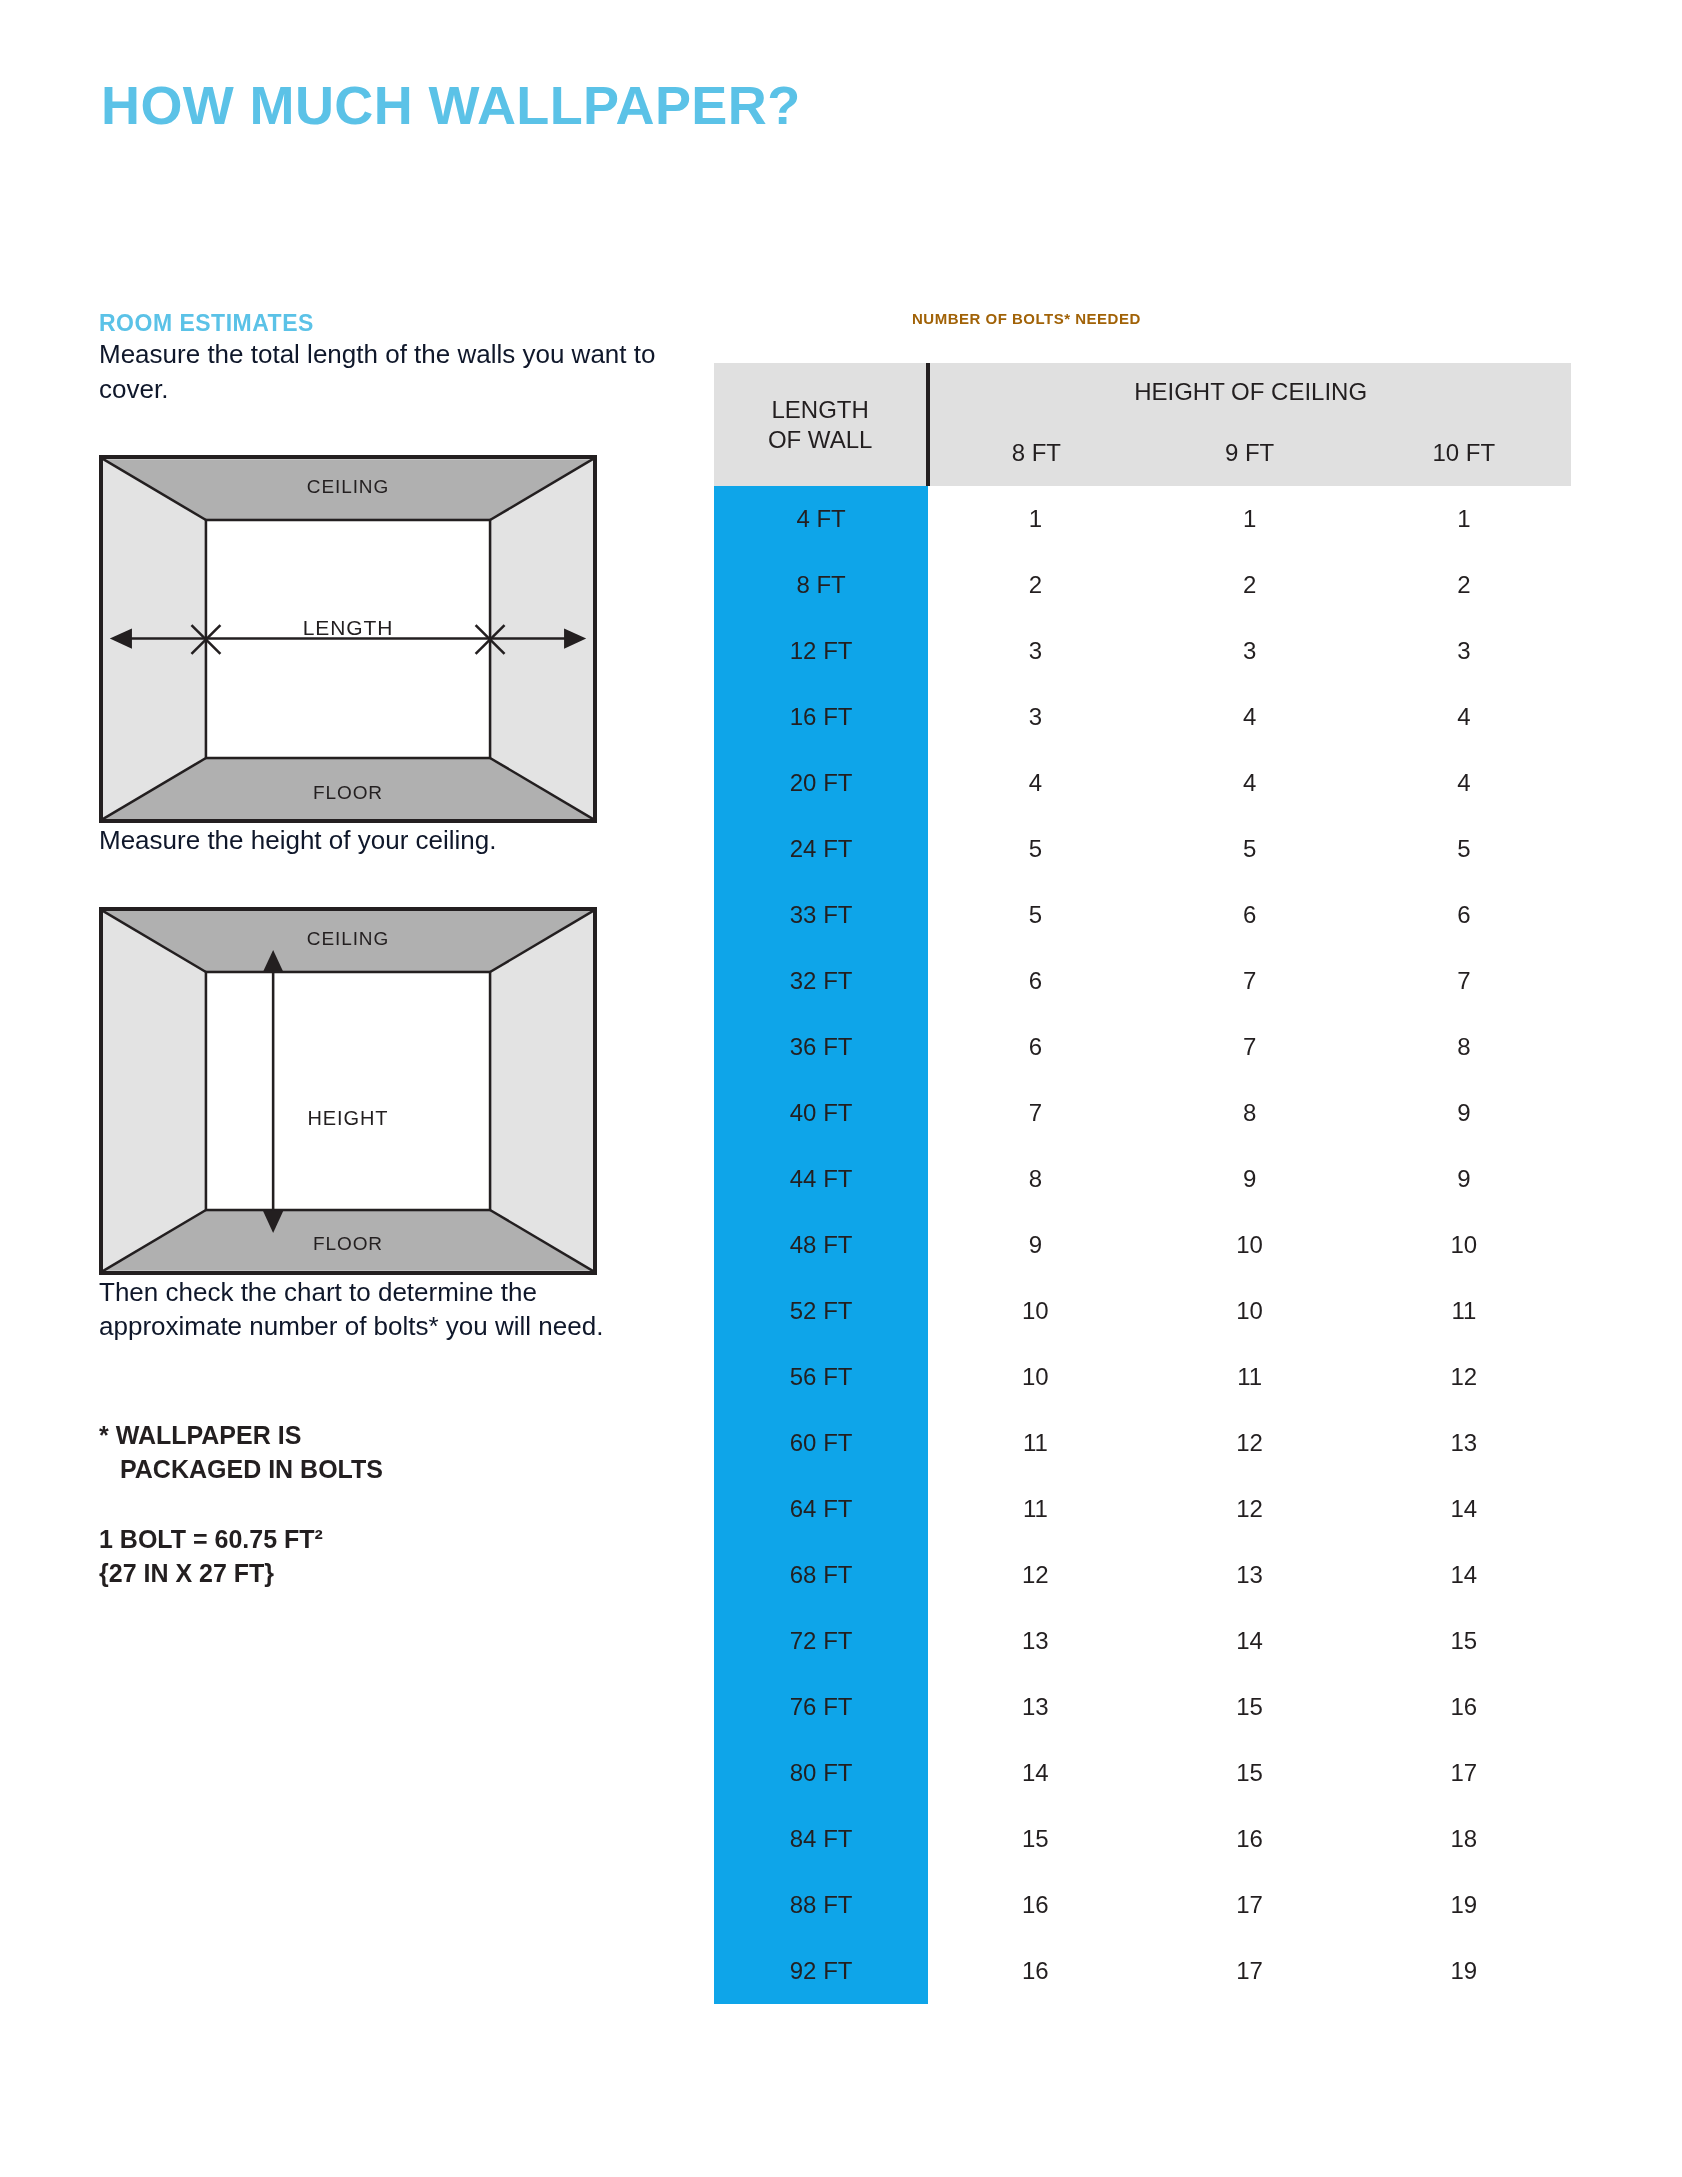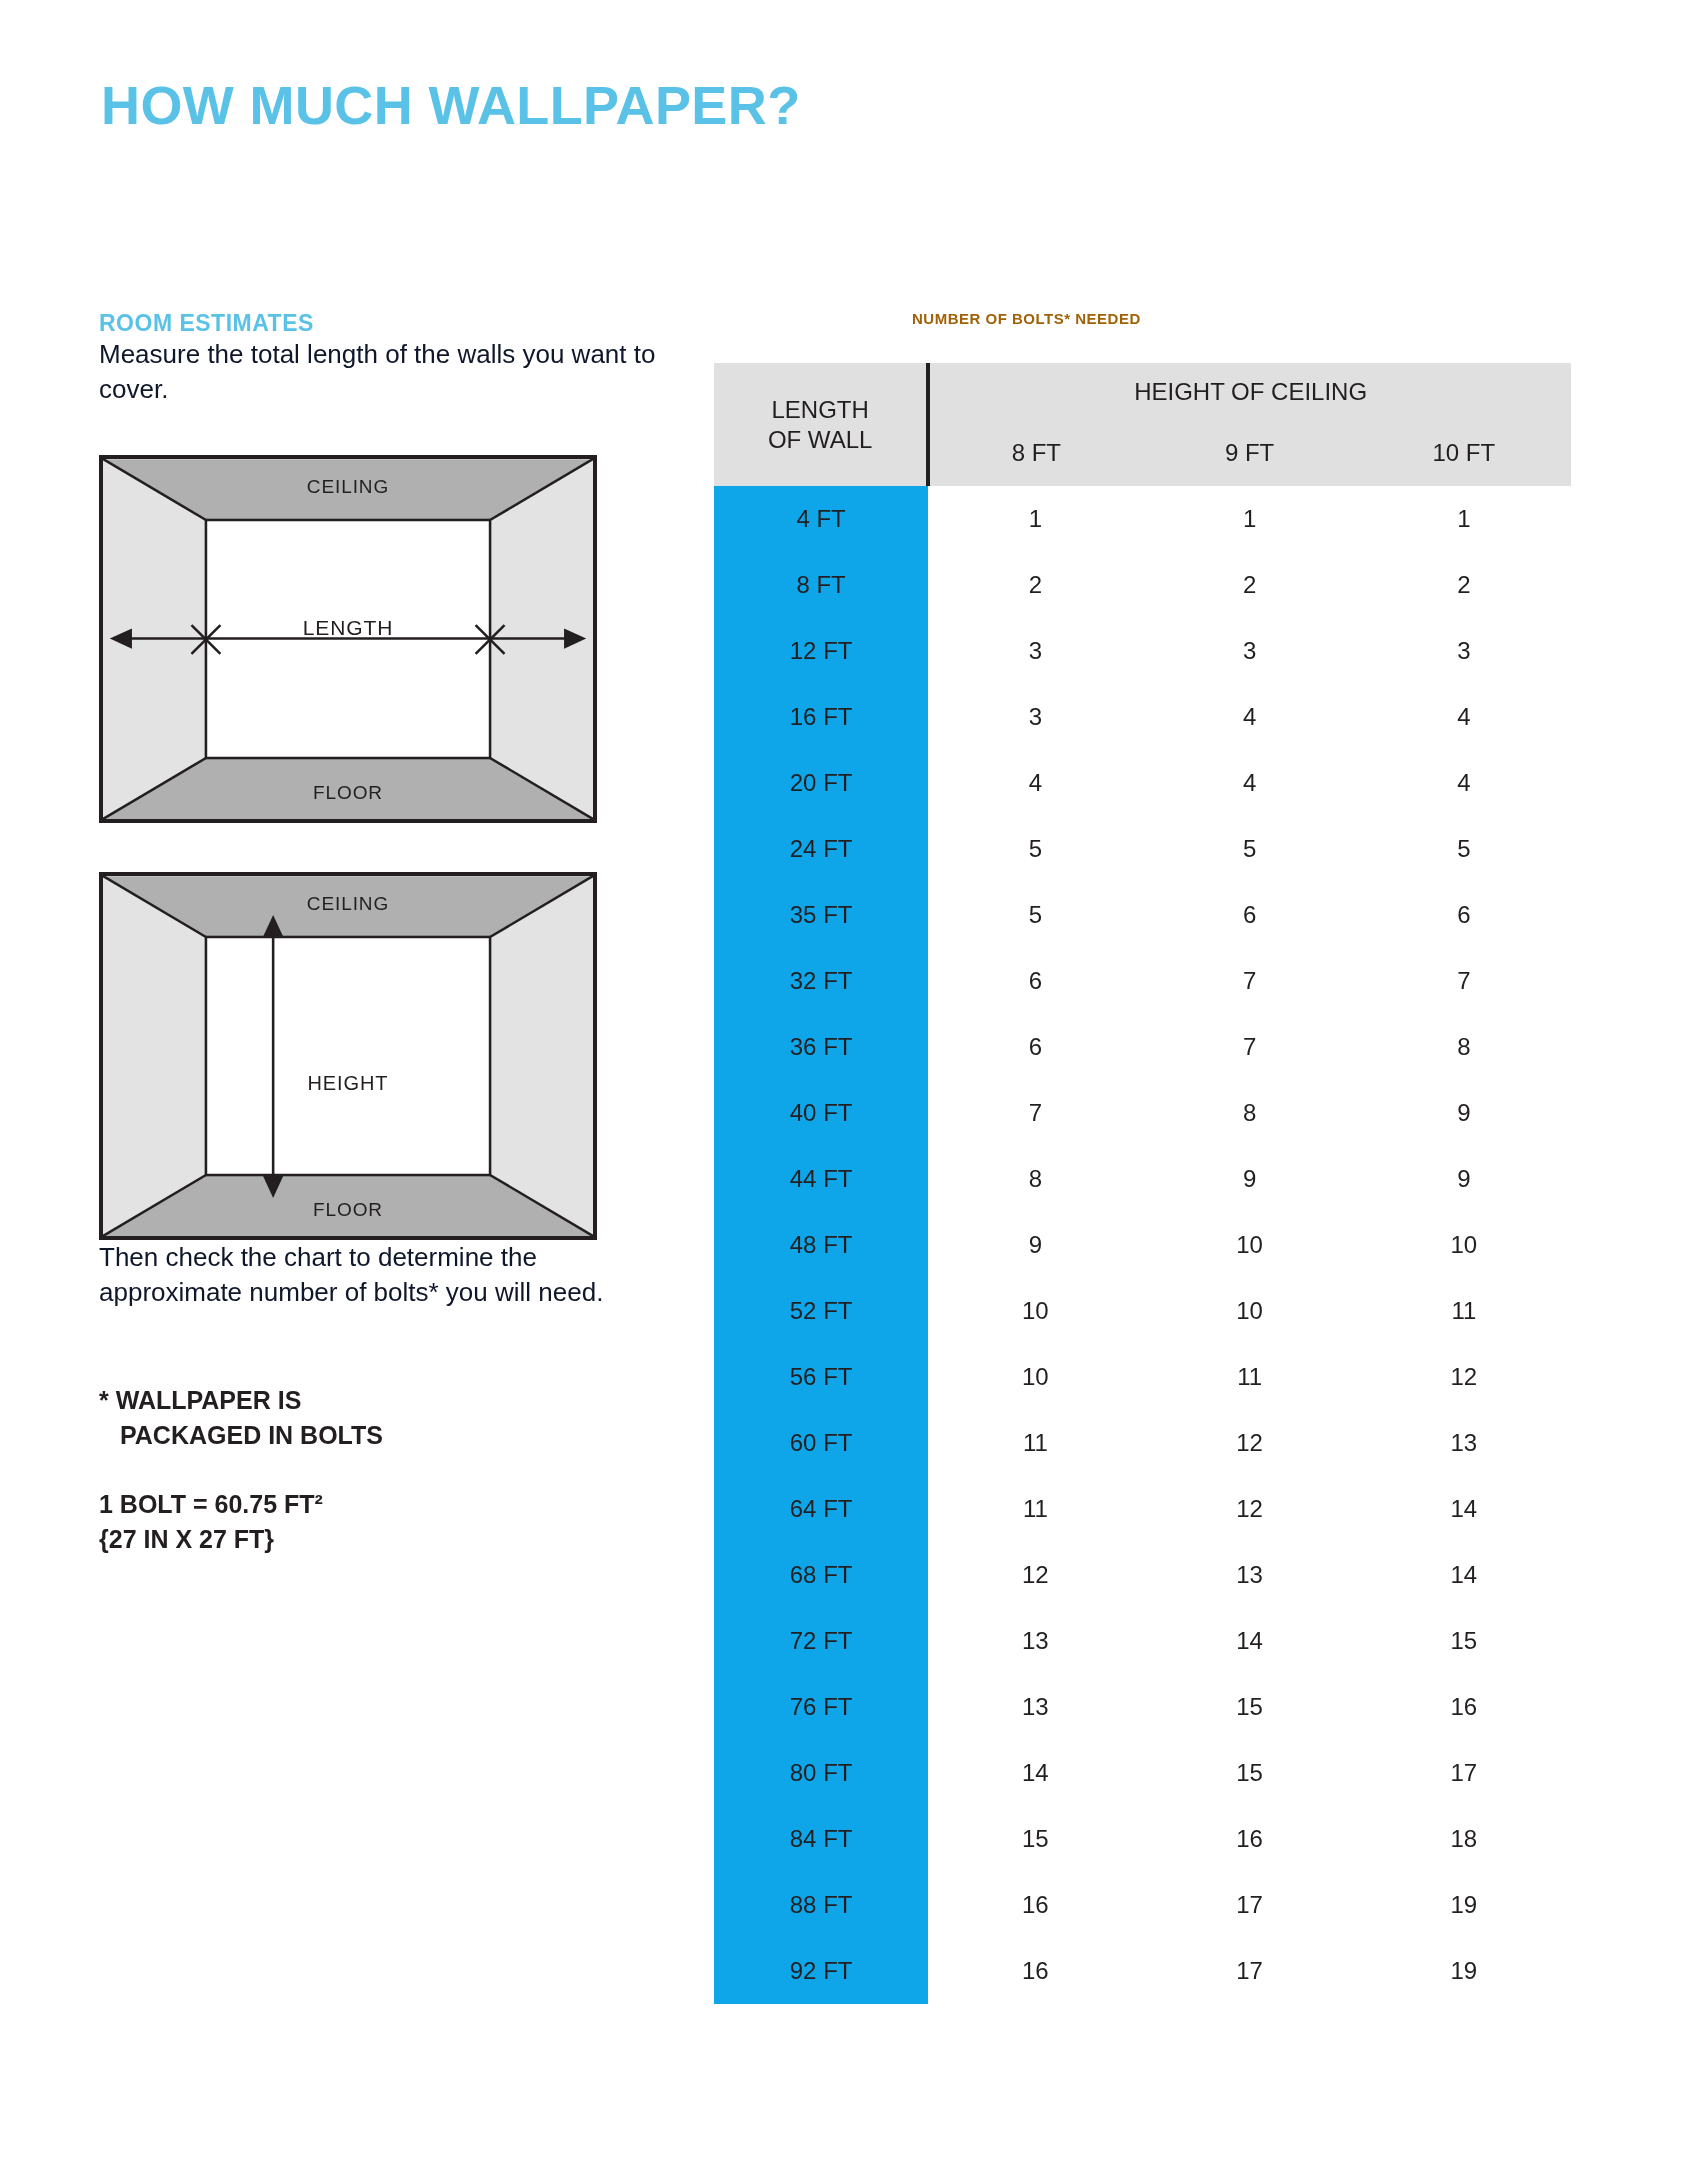--- a/index.html
+++ b/index.html
@@ -229,20 +229,21 @@
         <line x1="104" y1="196" x2="138" y2="230" stroke="#231f20" stroke-width="3"></line>
         <line x1="138" y1="196" x2="104" y2="230" stroke="#231f20" stroke-width="3"></line>
         <line x1="438" y1="196" x2="472" y2="230" stroke="#231f20" stroke-width="3"></line>
         <line x1="472" y1="196" x2="438" y2="230" stroke="#231f20" stroke-width="3"></line>
       </svg>
       <div class="room-label lbl-ceiling">CEILING</div>
       <div class="room-label lbl-floor">FLOOR</div>
       <div class="room-label lbl-length">LENGTH</div>
     </div>
 
+    <div class="para">Measure the height of your ceiling.</div>
 
     <div class="room">
       <div class="face-left"></div>
       <div class="face-right"></div>
       <div class="face-top"></div>
       <div class="face-bottom"></div>
       <div class="face-back"></div>
       <svg class="arrow-svg" viewBox="0 0 576 425" preserveAspectRatio="none">
         <line x1="0" y1="0" x2="121" y2="72" stroke="#231f20" stroke-width="3"></line>
         <line x1="576" y1="0" x2="455" y2="72" stroke="#231f20" stroke-width="3"></line>
@@ -328,21 +329,21 @@
             <td class="col-sep">4</td>
             <td class="outer-right">4</td>
           </tr>
           <tr>
             <td class="row-len outer-left">24 FT</td>
             <td class="col-sep">5</td>
             <td class="col-sep">5</td>
             <td class="outer-right">5</td>
           </tr>
           <tr>
-            <td class="row-len outer-left">35 FT</td>
+            <td class="row-len outer-left">33 FT</td>
             <td class="col-sep">5</td>
             <td class="col-sep">6</td>
             <td class="outer-right">6</td>
           </tr>
           <tr>
             <td class="row-len outer-left">32 FT</td>
             <td class="col-sep">6</td>
             <td class="col-sep">7</td>
             <td class="outer-right">7</td>
           </tr>

